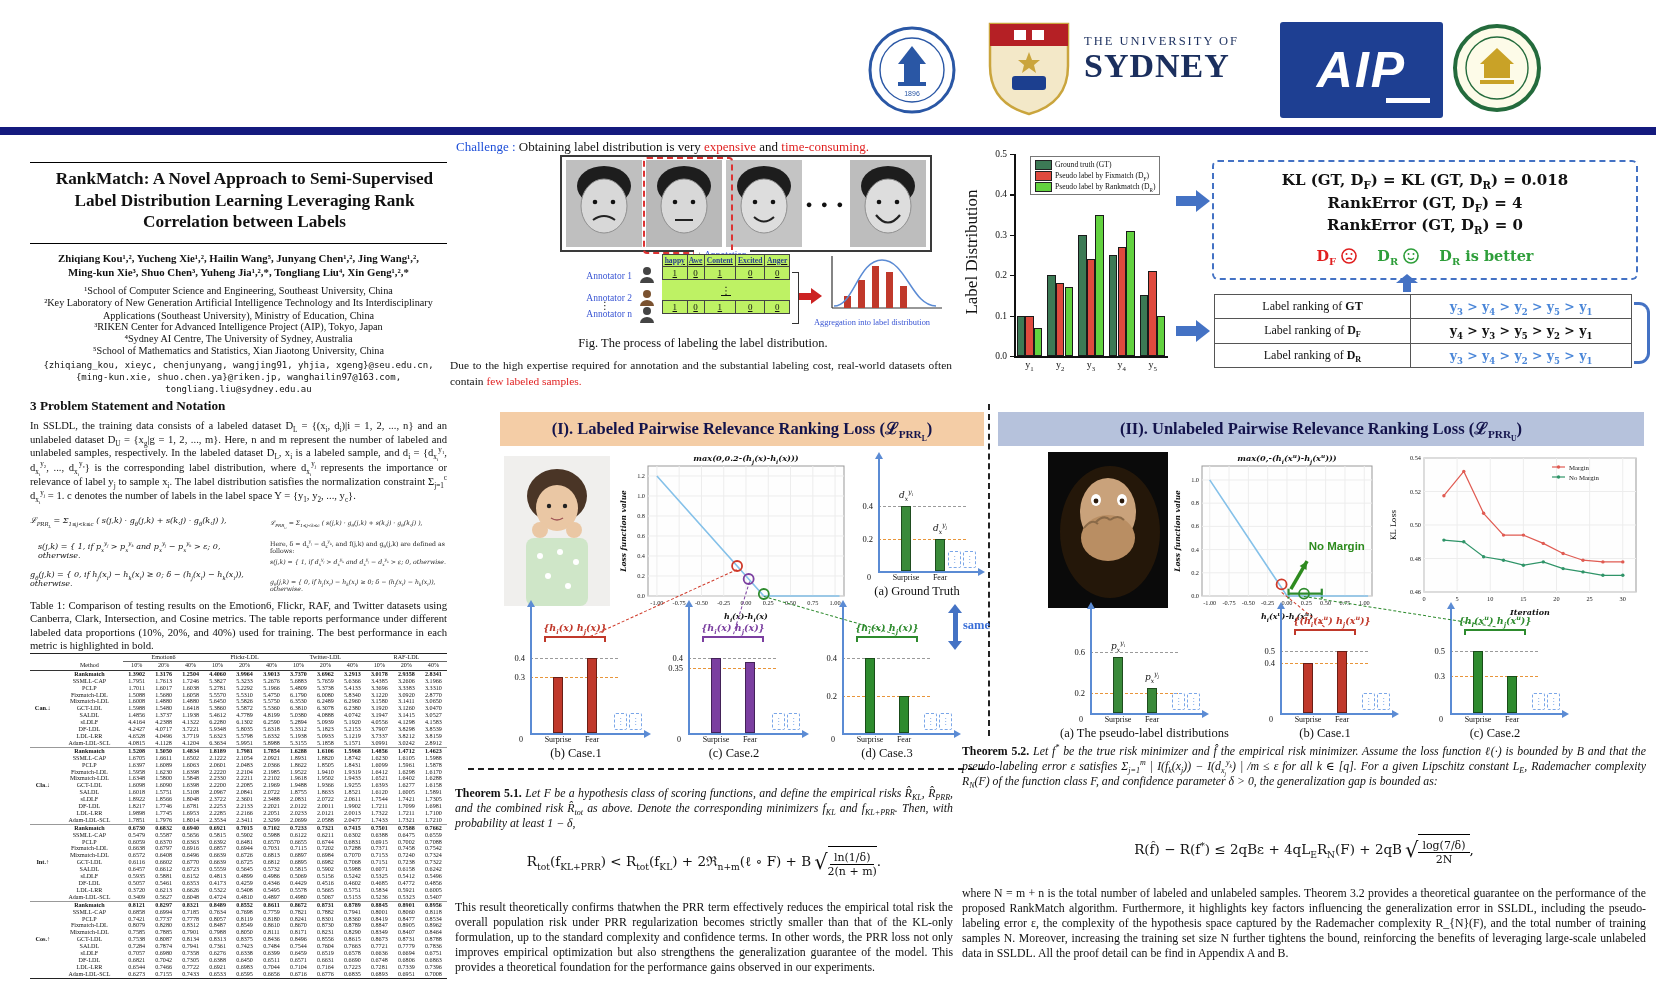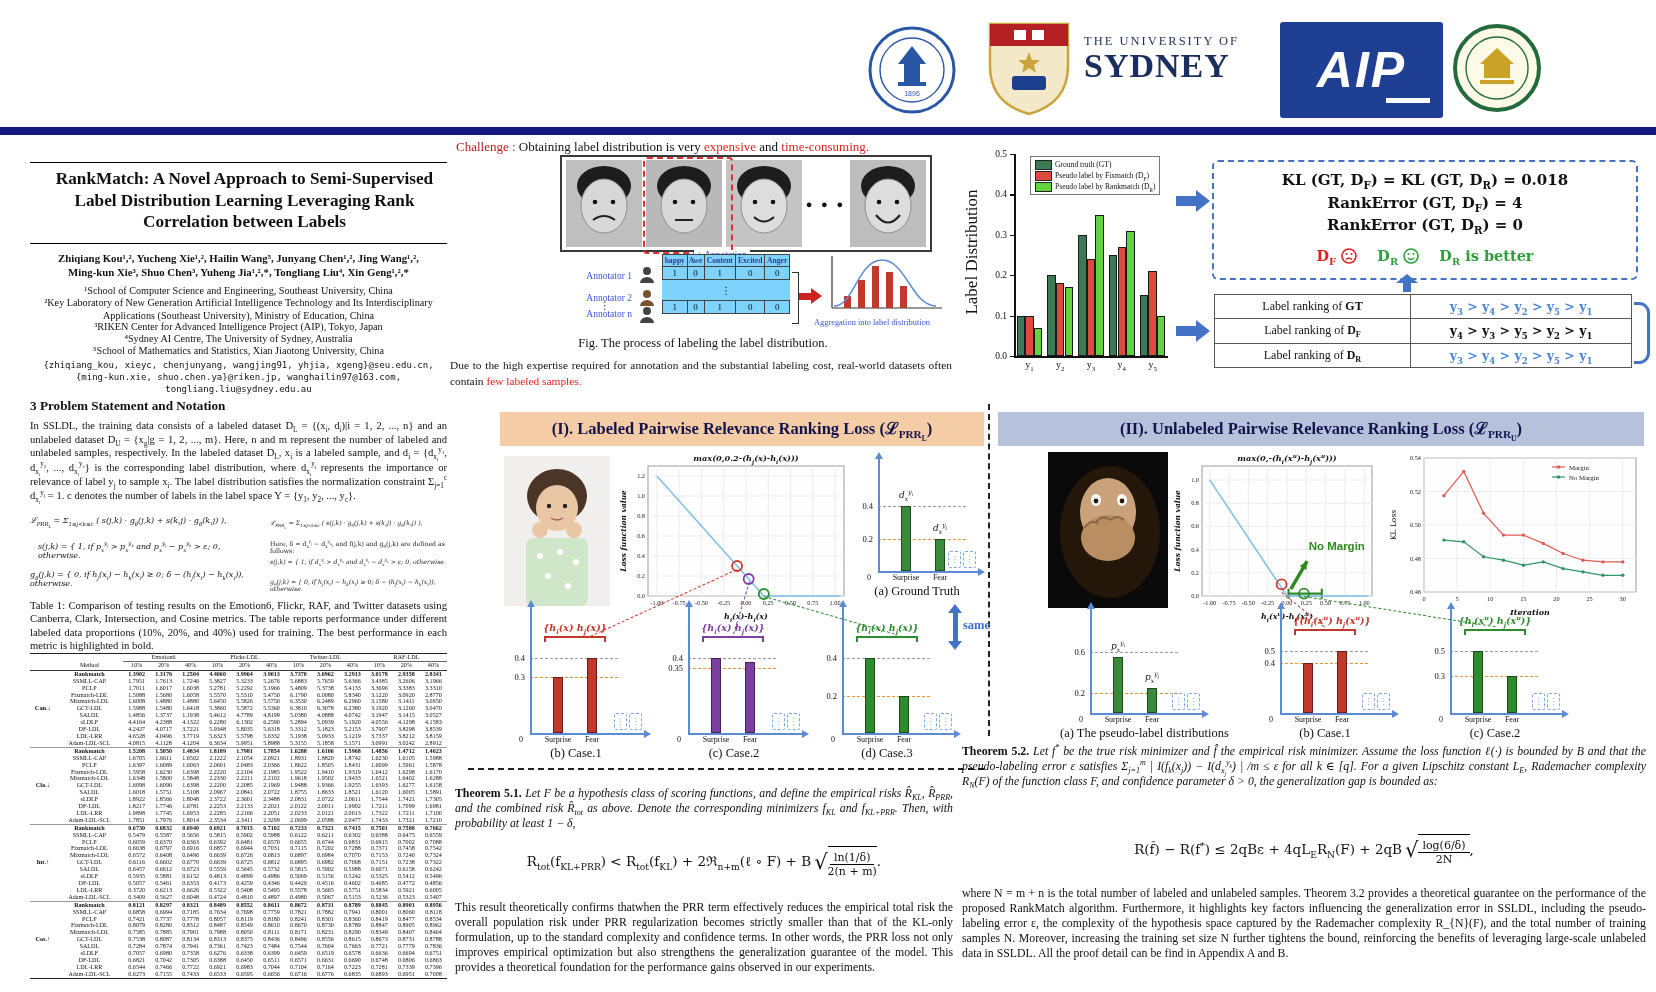--- a/index.html
+++ b/index.html
@@ -26,26 +26,26 @@
   table.res th{font-size:6.1px;font-weight:normal;padding:0;line-height:7.4px;}
   table.res thead tr:nth-child(2) th{border-bottom:0.8px solid #333;}
   table.res .grp{border-bottom:0.6px solid #666;}
   table.res td{padding:0;text-align:center;line-height:6.9px;}
   table.res .gfirst td{border-top:0.7px solid #999;}
   table.res tbody tr:first-child td{border-top:none;}
   table.res .boldrow td{font-weight:bold;}
   table.res .glab{font-size:6.3px;}
   
   .challenge{font:13px "Liberation Serif",serif;}
-  .chlab{color:#b91c1c;}
+  .chlab{color:#1d4ed8;}
   .redtxt{color:#e01f1f;}
   .frame{position:absolute;border:2px solid #3a3a3a;background:#fff;display:flex;align-items:center;justify-content:space-between;padding:4px;box-sizing:border-box;}
   .facedots{font-size:11px;letter-spacing:3px;color:#111;}
   .annlab{font:9.5px "Liberation Serif",serif;color:#3a56d4;}
-  table.ann{border-collapse:collapse;width:100%;background:#7dd3fc;}
+  table.ann{border-collapse:collapse;width:100%;background:#bef264;text-decoration:underline;}
   table.ann th{border:1px solid #444;font:bold 7.6px "Liberation Serif",serif;color:#2b3f8f;padding:1px 0;}
   table.ann td{border:1px solid #444;font:9px "Liberation Serif",serif;text-align:center;padding:1px 0;}
   table.ann tr.gaprow td{border:none;font-size:10px;height:18px;}
   .figcap{font:12.5px "Liberation Serif",serif;text-align:center;}
   .note{font:11.4px/1.4 "Liberation Serif",serif;text-align:justify;}
   
   .vlabel{position:absolute;transform:rotate(-90deg);transform-origin:left top;font:17px "Liberation Serif",serif;}
   .gtick{position:absolute;font:9.5px "Liberation Serif",serif;text-align:right;}
   .gcat{position:absolute;font:10px "Liberation Serif",serif;text-align:center;}
   .glegend{position:absolute;border:1px solid #777;background:#fff;padding:2px 4px;z-index:2;}
@@ -1424,19 +1424,19 @@
         </span></span><span>.</span>
   </div>
   <div class="abs thm" style="left:455px;top:900px;width:498px">This result theoretically confirms thatwhen the PRR term effectively reduces the empirical total risk the overall population risk under PRR regularization becomes strictly smaller than that of the KL-only formulation, up to the standard complexity and confidence terms. In other words, the PRR loss not only improves empirical optimization but also strengthens the generalization guarantee of the model. This provides a theoretical foundation for the performance gains observed in our experiments.</div>
 
   <div class="abs thm" style="left:962px;top:744px;width:684px">
     <b>Theorem 5.2.</b>
     <span class="it">Let f<sup>*</sup> be the true risk minimizer and f̂ the empirical risk minimizer. Assume the loss function ℓ(·) is bounded by B and that the pseudo-labeling error ε satisfies Σ<sub>j=1</sub><sup>m</sup> | I(f<sub>k</sub>(x<sub>j</sub>)) − I(d<sub>x<sub>j</sub></sub><sup>y<sub>k</sub></sup>) | /m ≤ ε for all k ∈ [q]. For a given Lipschitz constant L<sub>E</sub>, Rademacher complexity R<sub>N</sub>(F) of the function class F, and confidence parameter δ &gt; 0, the generalization gap is bounded as:</span>
   </div>
   <div class="formula" style="left:962px;top:834px;width:684px">
     <span>R(f̂) − R(f<sup>*</sup>) ≤ 2qBε + 4qL<sub>E</sub>R<sub>N</sub>(F) + 2qB</span><span class="sqrt">√</span><span class="sqrtbox"><span class="frac">
-          <span class="num">log(6/δ)</span>
+          <span class="num">log(7/δ)</span>
           <span class="den">2N</span>
         </span></span><span>,</span>
   </div>
   <div class="abs thm" style="left:962px;top:886px;width:684px">where N = m + n is the total number of labeled and unlabeled samples. Theorem 3.2 provides a theoretical guarantee on the performance of the proposed RankMatch algorithm. Furthermore, it highlights key factors influencing the generalization error in SSLDL, including the pseudo-labeling error ε, the complexity of the hypothesis space captured by the Rademacher complexity R_{N}(F), and the total number of training samples N. Moreover, increasing the training set size N further tightens the bound, reinforcing the benefits of leveraging large-scale unlabeled data in SSLDL. All the proof detail can be find in Appendix A and B.</div>
 
 </div>
 
 </body></html>

